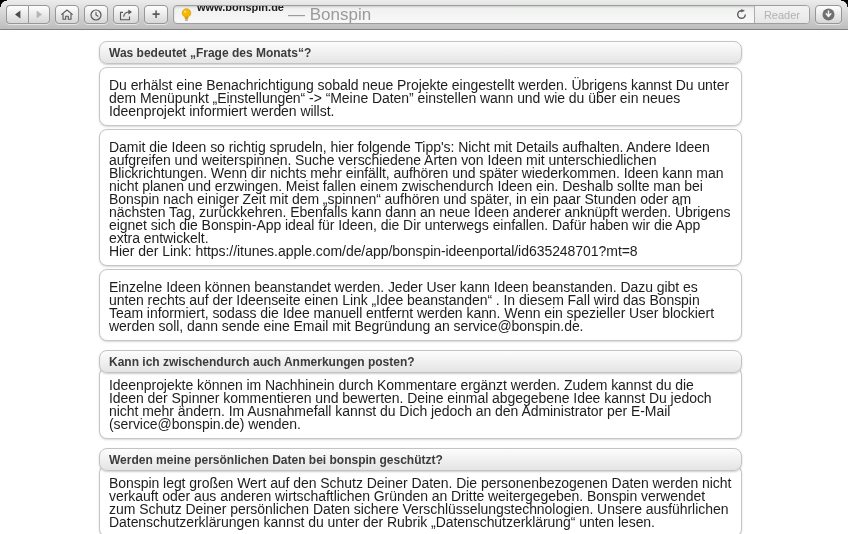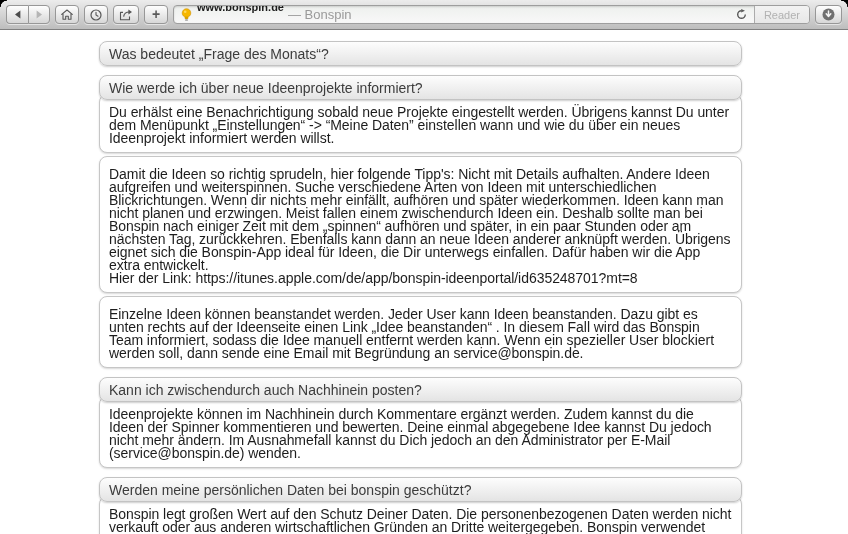--- a/index.html
+++ b/index.html
@@ -42,21 +42,21 @@
   .url-field {
     flex: 1; height: 19px;
     background: linear-gradient(#eef0ee, #f8f8f8);
     border: 1px solid #9e9e9e;
     border-radius: 4px;
     box-shadow: inset 0 1px 2px rgba(0,0,0,.15);
     display: flex; align-items: center;
     padding-left: 7px; overflow: hidden;
   }
   .url-text   { font-size: 11px; font-weight: bold; color: #1c1c1c; margin: 0 4px 16px 5px; white-space: nowrap; }
-  .title-text { font-size: 13px; color: #9a9a9a; white-space: nowrap; }
+  .title-text { font-size: 17px; color: #9a9a9a; white-space: nowrap; }
   .spacer { flex: 1; }
   .reload-btn {
     background: none; border: none; padding: 0 7px;
     display: inline-flex; align-items: center; height: 100%;
   }
   .reader-btn {
     height: 30px; margin-right: -1px;
     border: 1px solid #ababab;
     border-radius: 3px 4px 4px 3px;
     background: linear-gradient(#f6f6f6, #e3e3e3);
@@ -68,21 +68,21 @@
   
   .page { padding-top: 11px; }
   .faq { width: 643px; margin-left: 99px; }
   .faq-item { margin-bottom: 9px; position: relative; }
   .faq-q {
     position: relative; z-index: 2;
     background: linear-gradient(#fdfdfd, #e4e4e4);
     border: 1px solid #c3c3c3;
     border-radius: 8px;
     padding: 4px 9px 3px;
-    font-size: 14px; font-weight: normal; color: #3c3c3c;
+    font-size: 12px; font-weight: bold; color: #3c3c3c;
     box-shadow: 0 1px 2px rgba(0,0,0,.2);
     cursor: pointer;
   }
   .faq-a {
     position: relative; z-index: 1;
     background: #fff;
     border: 1px solid #c6c6c6;
     border-radius: 8px;
     margin-top: -6px;
     padding: 11px 9px 7px;
@@ -183,35 +183,34 @@
 </div>
 
 <div class="page">
   <div class="faq">
 
     <div class="faq-item">
       <div class="faq-q">Was bedeutet „Frage des Monats“?</div>
     </div>
 
     <div class="faq-item">
-      <div class="faq-q">Wie werde ich über neue Ideenprojekte informiert?</div>
       <div class="faq-a">Du erhälst eine Benachrichtigung sobald neue Projekte eingestellt werden. Übrigens kannst Du unter dem Menüpunkt „Einstellungen“ -&gt; “Meine Daten” einstellen wann und wie du über ein neues Ideenprojekt informiert werden willst.</div>
     </div>
 
     <div class="faq-item">
       <div class="faq-a">Damit die Ideen so richtig sprudeln, hier folgende Tipp's: Nicht mit Details aufhalten. Andere Ideen aufgreifen und weiterspinnen. Suche verschiedene Arten von Ideen mit unterschiedlichen Blickrichtungen. Wenn dir nichts mehr einfällt, aufhören und später wiederkommen. Ideen kann man nicht planen und erzwingen. Meist fallen einem zwischendurch Ideen ein. Deshalb sollte man bei Bonspin nach einiger Zeit mit dem „spinnen“ aufhören und später, in ein paar Stunden oder am nächsten Tag, zurückkehren. Ebenfalls kann dann an neue Ideen anderer anknüpft werden. Übrigens eignet sich die Bonspin-App ideal für Ideen, die Dir unterwegs einfallen. Dafür haben wir die App extra entwickelt.
 Hier der Link: https://itunes.apple.com/de/app/bonspin-ideenportal/id635248701?mt=8</div>
     </div>
 
     <div class="faq-item">
       <div class="faq-a">Einzelne Ideen können beanstandet werden. Jeder User kann Ideen beanstanden. Dazu gibt es unten rechts auf der Ideenseite einen Link „Idee beanstanden“ . In diesem Fall wird das Bonspin Team informiert, sodass die Idee manuell entfernt werden kann. Wenn ein spezieller User blockiert werden soll, dann sende eine Email mit Begründung an service@bonspin.de.</div>
     </div>
 
     <div class="faq-item">
-      <div class="faq-q">Kann ich zwischendurch auch Nachhinein posten?</div>
+      <div class="faq-q">Kann ich zwischendurch auch Anmerkungen posten?</div>
       <div class="faq-a">Ideenprojekte können im Nachhinein durch Kommentare ergänzt werden. Zudem kannst du die Ideen der Spinner kommentieren und bewerten. Deine einmal abgegebene Idee kannst Du jedoch nicht mehr ändern. Im Ausnahmefall kannst du Dich jedoch an den Administrator per E-Mail (service@bonspin.de) wenden.</div>
     </div>
 
     <div class="faq-item">
       <div class="faq-q">Werden meine persönlichen Daten bei bonspin geschützt?</div>
       <div class="faq-a">Bonspin legt großen Wert auf den Schutz Deiner Daten. Die personenbezogenen Daten werden nicht verkauft oder aus anderen wirtschaftlichen Gründen an Dritte weitergegeben. Bonspin verwendet zum Schutz Deiner persönlichen Daten sichere Verschlüsselungstechnologien. Unsere ausführlichen Datenschutzerklärungen kannst du unter der Rubrik „Datenschutzerklärung“ unten lesen.</div>
     </div>
 
   </div>
 </div>

